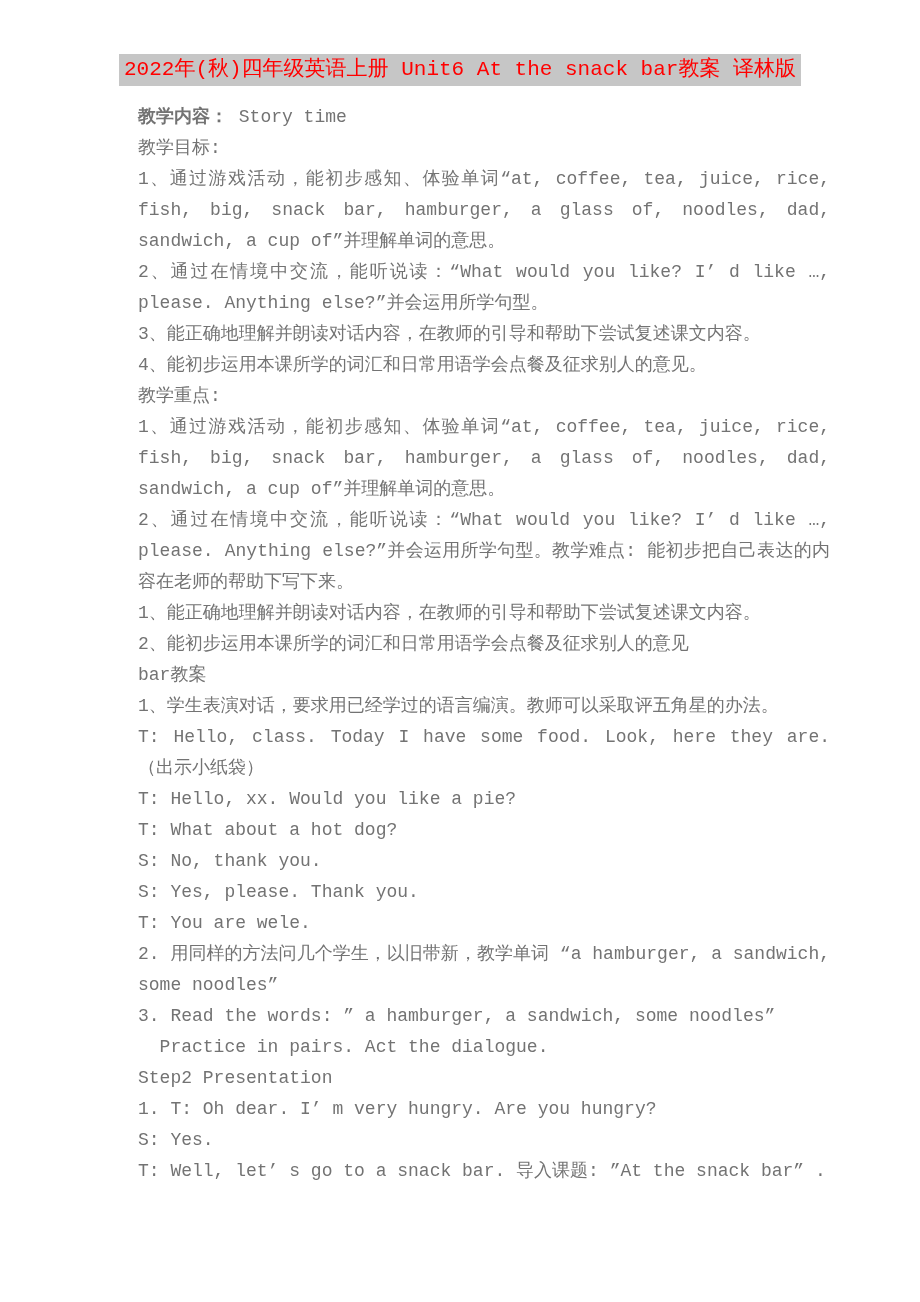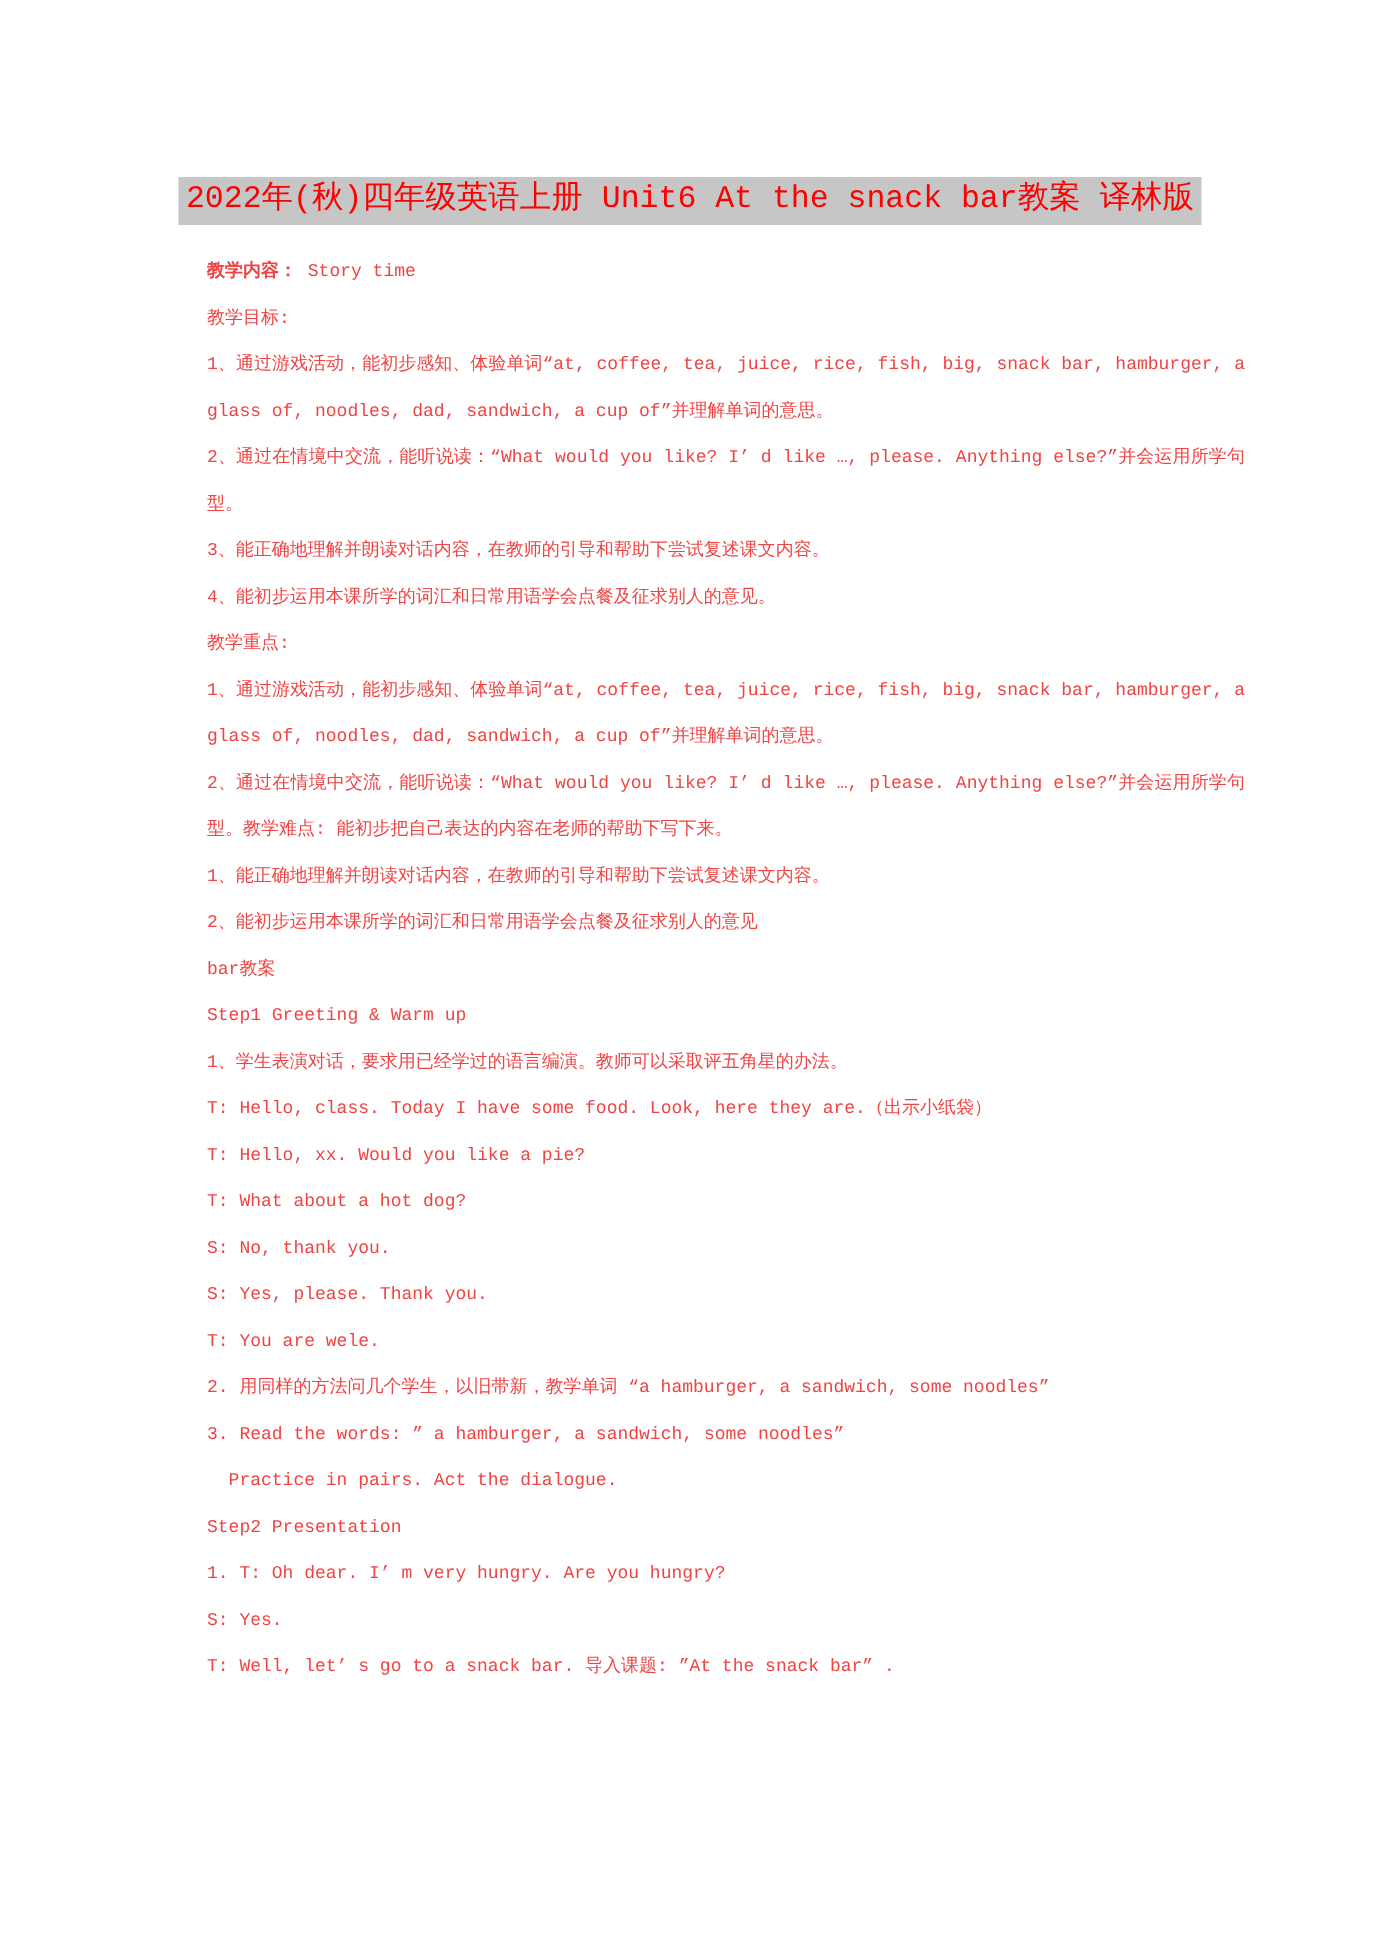--- a/index.html
+++ b/index.html
@@ -9,43 +9,43 @@
     font-family: "Liberation Mono", "DejaVu Sans Mono", monospace;
   }
   .page {
     position: relative;
     width: 920px; height: 1302px;
     background: #ffffff;
     color: #1a1a1a;
     overflow: hidden;
   }
   .title-row {
-    padding-top: 118px;
+    padding-top: 54px;
     text-align: center;
   }
   .doc-title {
     display: inline-block;
     font-size: 21px;
     line-height: 30px;
     font-weight: 400;
     padding: 1px 5px;
     white-space: nowrap;
     color: #ff0000;
     background: #c6c6c6;
   }
   .body-block {
     width: 692px;
     margin: 16px 0 0 138px;
   }
   .para {
     margin: 0;
-    font-size: 12px;
+    font-size: 18px;
     line-height: 31px;
     text-align: justify;
-    color: #ef4444;
+    color: #737373;
   }
   .para.bold { font-weight: 400; }
   .bold { font-weight: 700; }
 </style>
 </head>
 <body>
 
 <div class="page">
   <div class="title-row">
     <span class="doc-title" style="color: rgb(255, 0, 0); background-color: rgb(198, 198, 198);">2022年(秋)四年级英语上册 Unit6 At the snack bar教案 译林版</span>
@@ -58,21 +58,20 @@
         <p class="para">1、通过游戏活动，能初步感知、体验单词“at, coffee, tea, juice, rice, fish, big, snack bar, hamburger, a glass of, noodles, dad, sandwich, a cup of”并理解单词的意思。</p>
         <p class="para">2、通过在情境中交流，能听说读：“What would you like? I’ d like …, please. Anything else?”并会运用所学句型。</p>
         <p class="para">3、能正确地理解并朗读对话内容，在教师的引导和帮助下尝试复述课文内容。</p>
         <p class="para">4、能初步运用本课所学的词汇和日常用语学会点餐及征求别人的意见。</p>
         <p class="para bold">教学重点:</p>
         <p class="para">1、通过游戏活动，能初步感知、体验单词“at, coffee, tea, juice, rice, fish, big, snack bar, hamburger, a glass of, noodles, dad, sandwich, a cup of”并理解单词的意思。</p>
         <p class="para">2、通过在情境中交流，能听说读：“What would you like? I’ d like …, please. Anything else?”并会运用所学句型。教学难点: 能初步把自己表达的内容在老师的帮助下写下来。</p>
         <p class="para">1、能正确地理解并朗读对话内容，在教师的引导和帮助下尝试复述课文内容。</p>
         <p class="para">2、能初步运用本课所学的词汇和日常用语学会点餐及征求别人的意见</p>
         <p class="para bold">bar教案</p>
-        <p class="para bold">Step1 Greeting &amp; Warm up</p>
         <p class="para">1、学生表演对话，要求用已经学过的语言编演。教师可以采取评五角星的办法。</p>
         <p class="para">T: Hello, class. Today I have some food. Look, here they are.（出示小纸袋）</p>
         <p class="para">T: Hello, xx. Would you like a pie?</p>
         <p class="para">T: What about a hot dog?</p>
         <p class="para">S: No, thank you.</p>
         <p class="para">S: Yes, please. Thank you.</p>
         <p class="para">T: You are wele.</p>
         <p class="para">2. 用同样的方法问几个学生，以旧带新，教学单词 “a hamburger, a sandwich, some noodles”</p>
         <p class="para">3. Read the words: ”&nbsp;a hamburger, a sandwich, some noodles”</p>
         <p class="para">&nbsp;&nbsp;Practice in pairs. Act the dialogue.</p>

